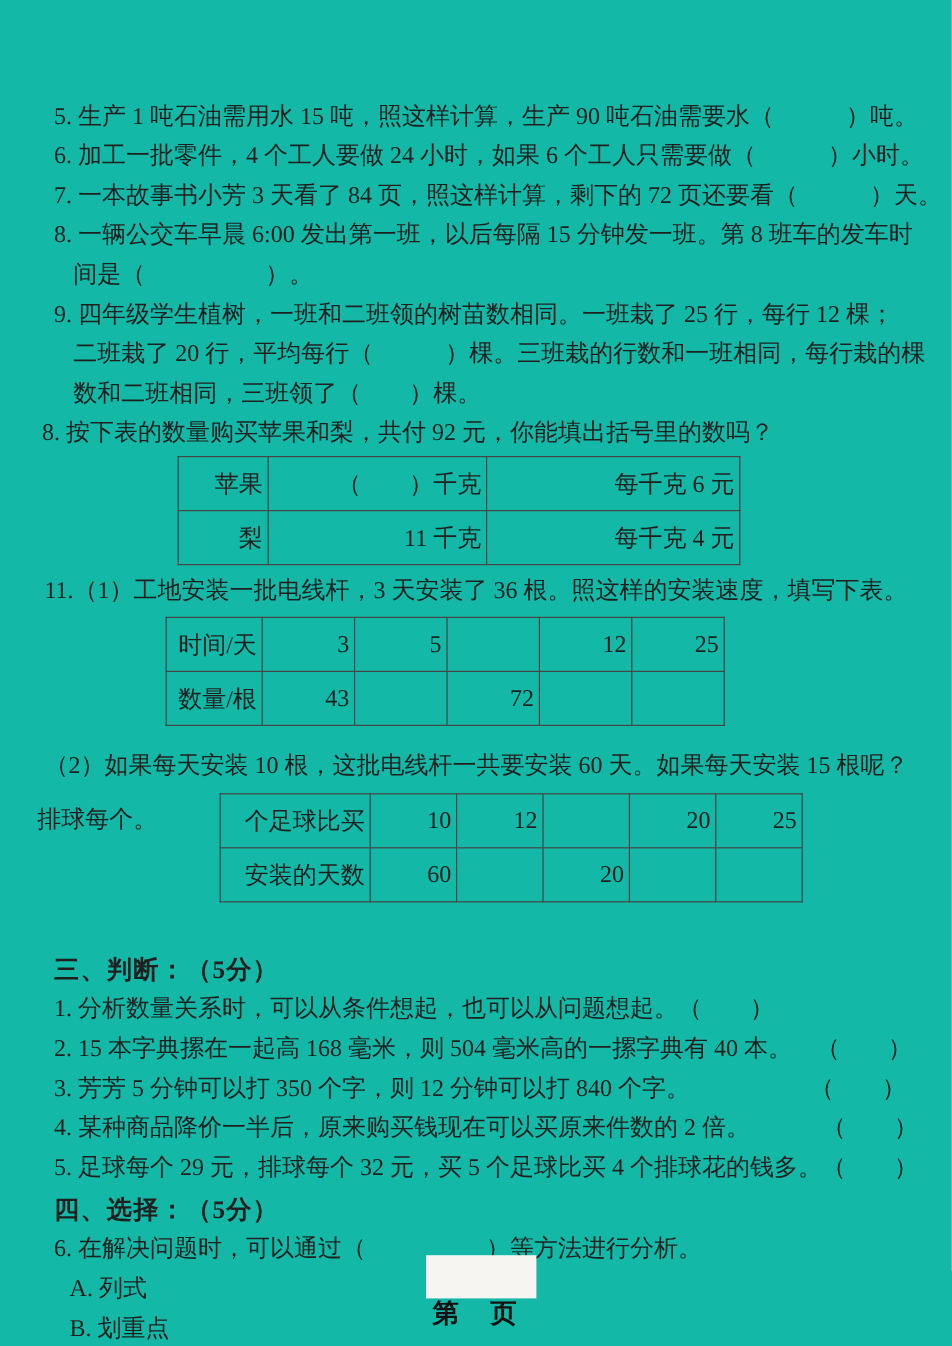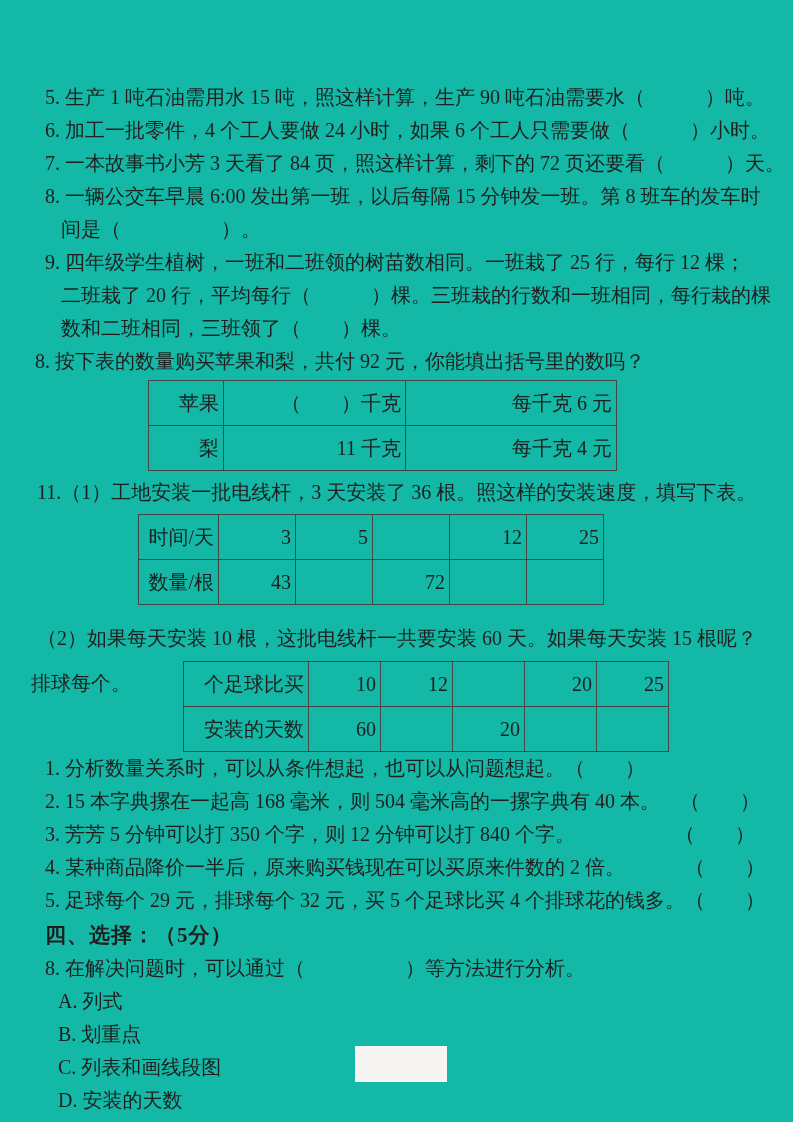--- a/index.html
+++ b/index.html
@@ -133,31 +133,33 @@
           <td class="d">60</td>
           <td class="d"></td>
           <td class="d">20</td>
           <td class="d"></td>
           <td class="d"></td>
         </tr>
       </tbody>
         </table>
     </div>
 
+    <div class="line heading s3">三、判断：（5分）</div>
     <div class="line">1. 分析数量关系时，可以从条件想起，也可以从问题想起。（　　）</div>
     <div class="line">2. 15 本字典摞在一起高 168 毫米，则 504 毫米高的一摞字典有 40 本。　（　　）</div>
     <div class="line">3. 芳芳 5 分钟可以打 350 个字，则 12 分钟可以打 840 个字。　　　　　（　　）</div>
     <div class="line">4. 某种商品降价一半后，原来购买钱现在可以买原来件数的 2 倍。　　　（　　）</div>
     <div class="line">5. 足球每个 29 元，排球每个 32 元，买 5 个足球比买 4 个排球花的钱多。（　　）</div>
 
     <div class="line heading s4">四、选择：（5分）</div>
-    <div class="line">8. 在解决问题时，可以通过（　　　　　）等方法进行分析。</div>
+    <div class="line">6. 在解决问题时，可以通过（　　　　　）等方法进行分析。</div>
     <div class="line options">
       <span class="opt-a">A. 列式</span>
       <span class="opt-b">B. 划重点</span>
       <span class="opt-c">C. 列表和画线段图</span>
       <span class="opt-d">D. 安装的天数</span>
     </div>
 
   </div>
 
   <div class="watermark"></div>
+  <div class="footer">第　页</div>
 </div>
 
 </body></html>

